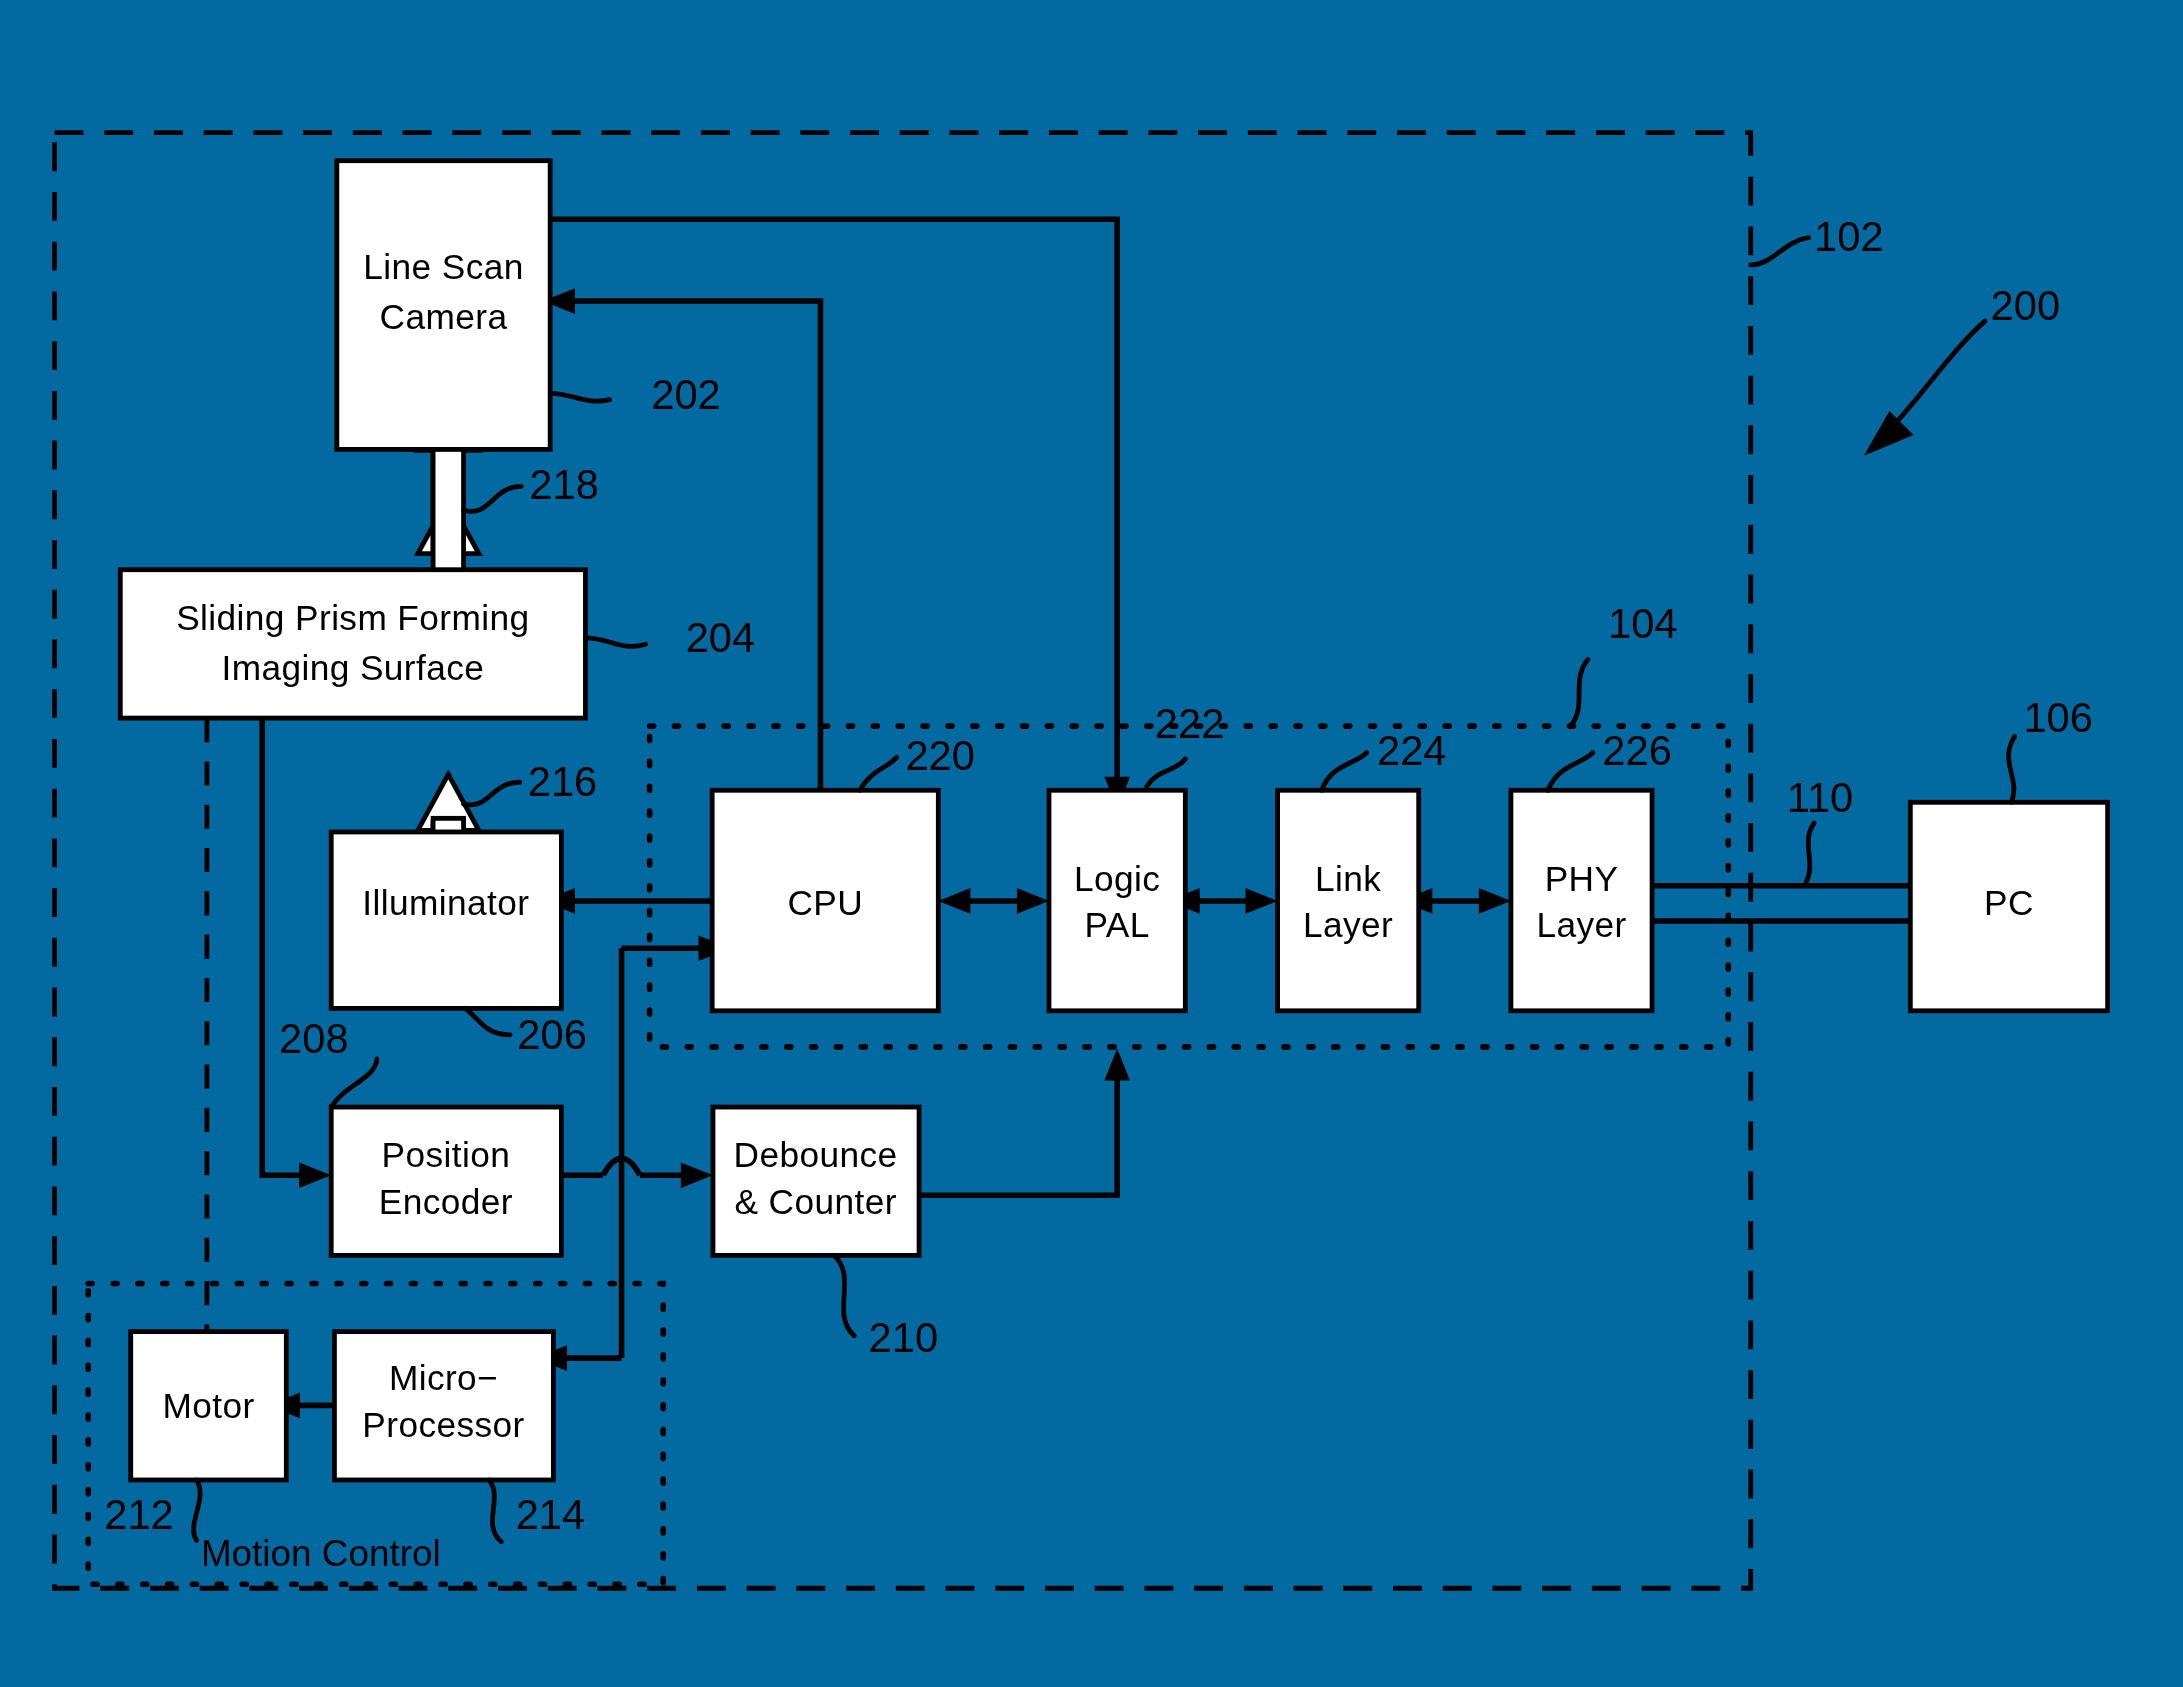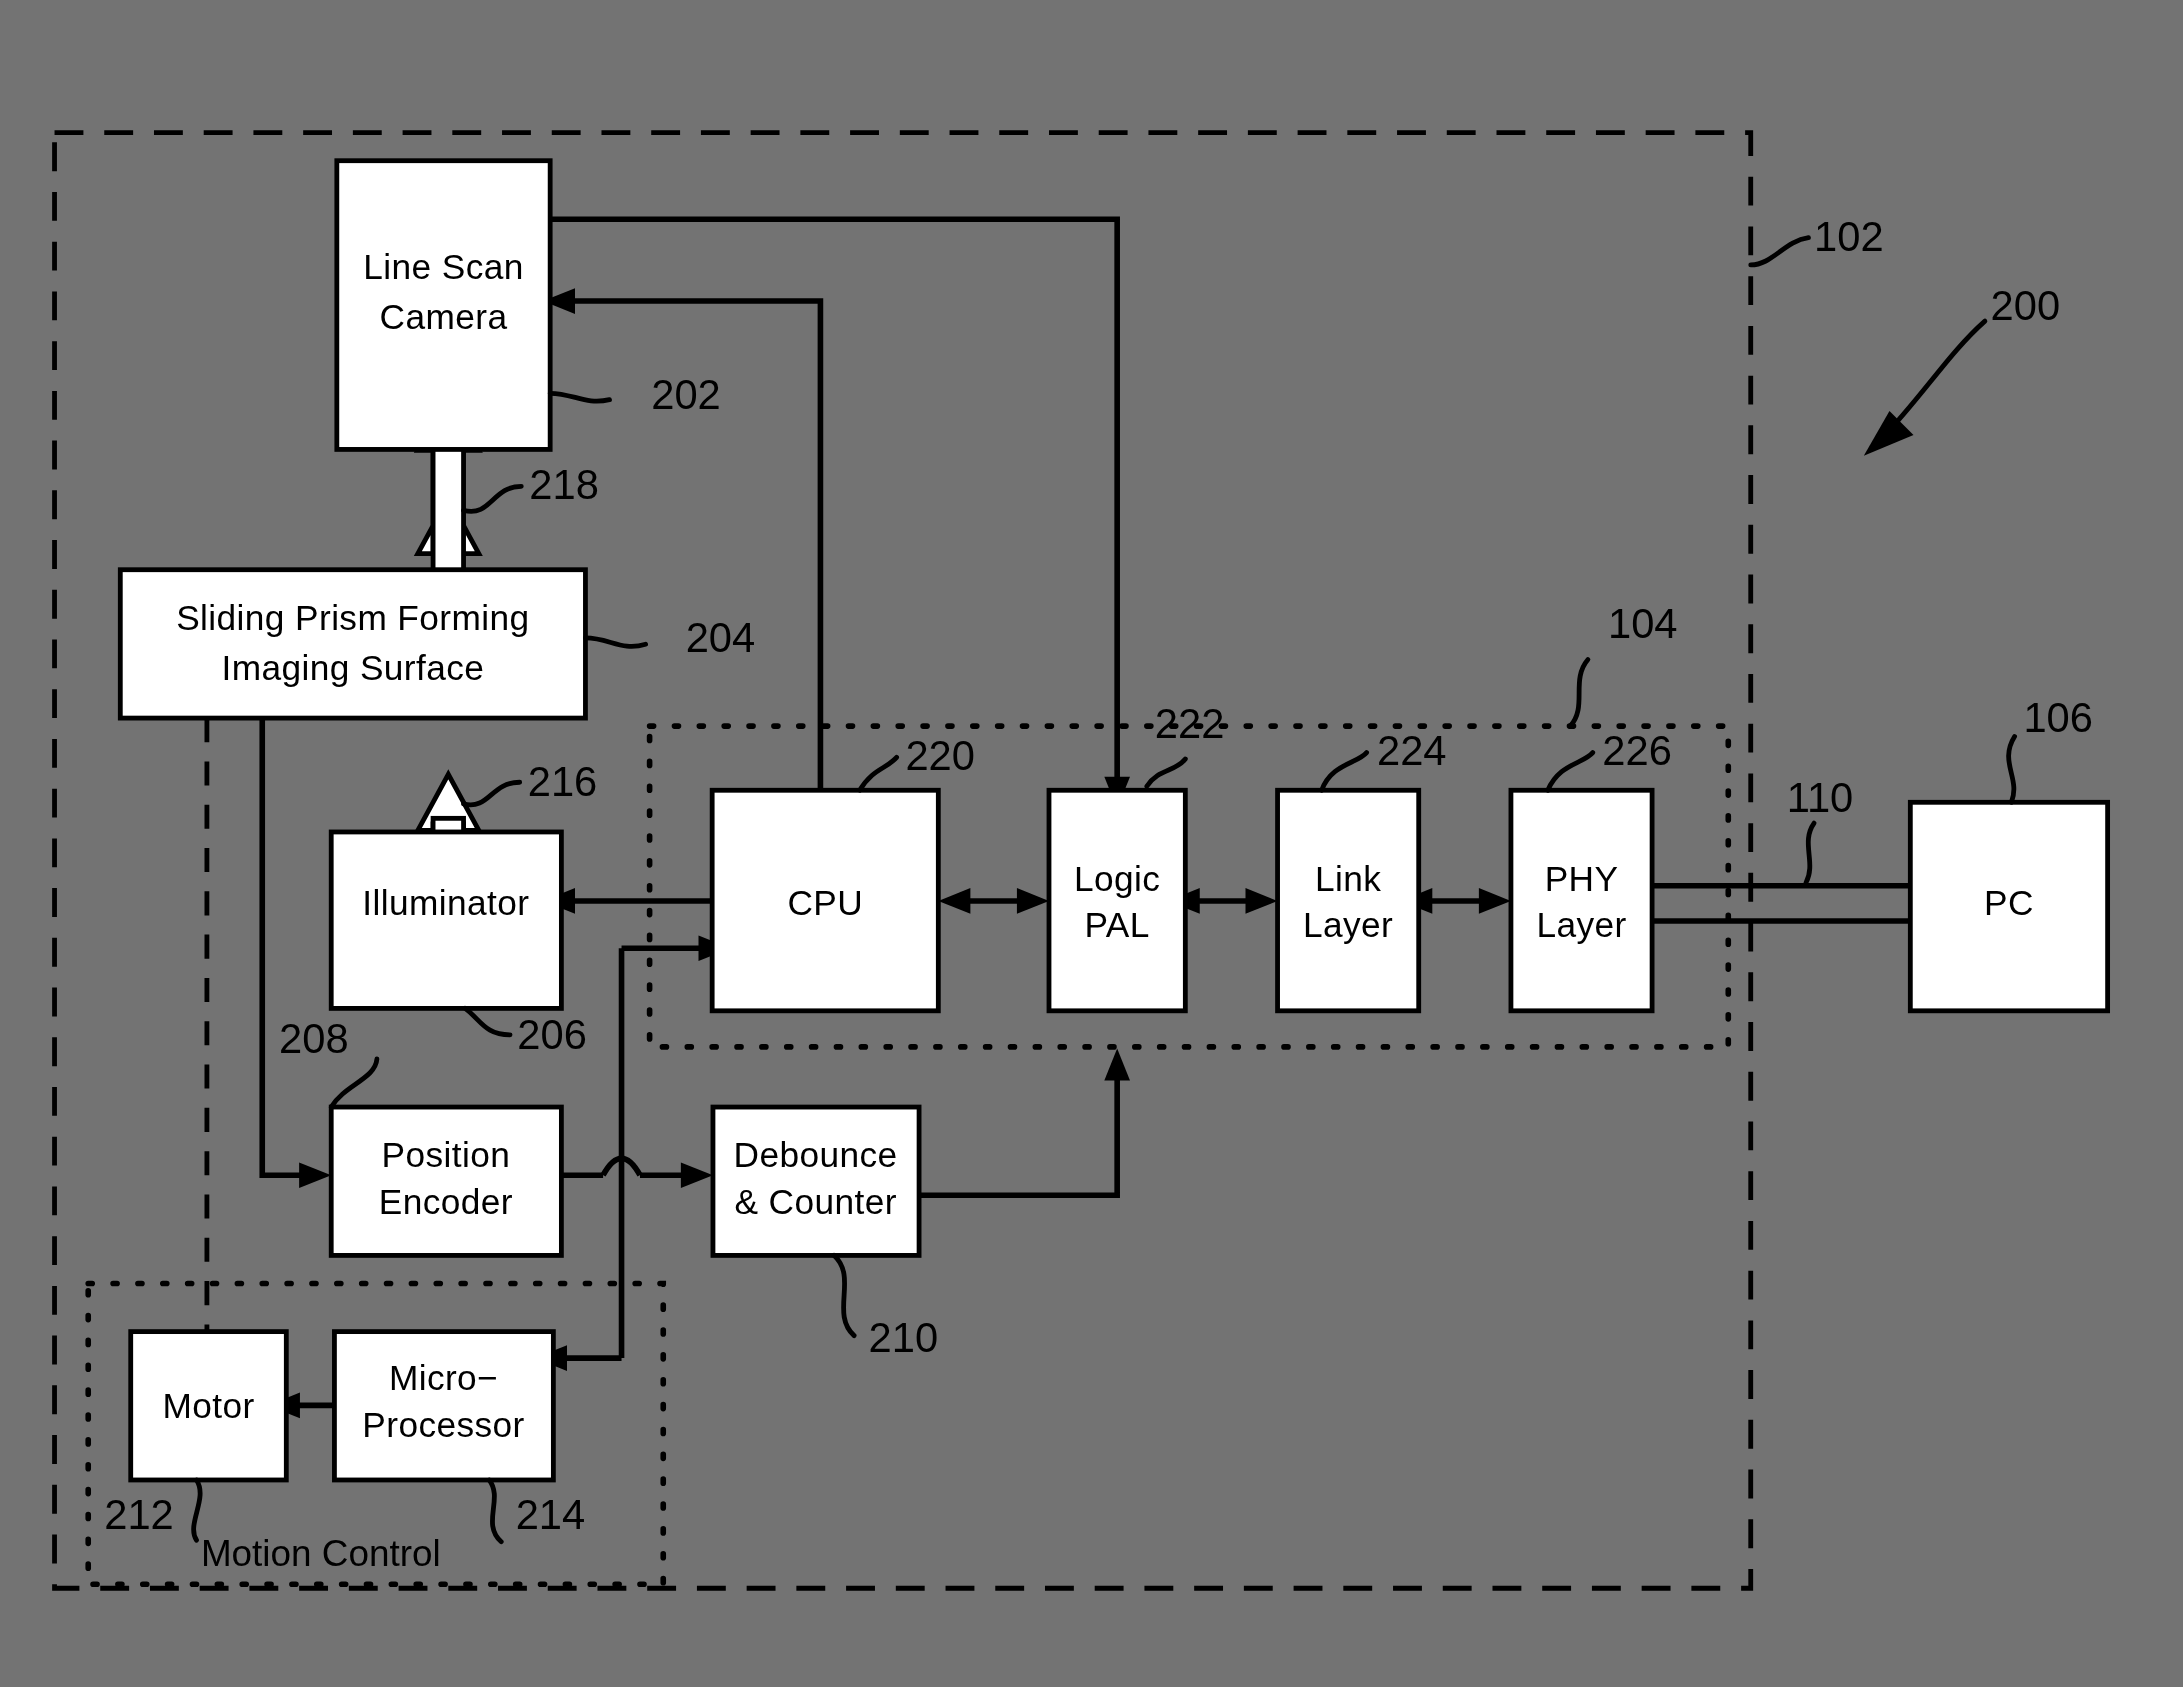--- a/index.html
+++ b/index.html
@@ -1,19 +1,19 @@
 <!DOCTYPE html>
 <html style="font-size:13px"><head>
 <meta charset="utf-8">
 <style>
   html,body{margin:0;padding:0;background:#fff;}
   #root{
     position:relative;
     width:2183px;height:1688px;
-    background:#737373;
+    background:#0369a1;
     font-family:"Liberation Sans", sans-serif;
     overflow:hidden;
   }
   #svg{position:absolute;left:0;top:0;width:2183px;height:1688px;}
   .blk-label{
     font-family:"Liberation Sans", sans-serif;
     font-size:44px;
     fill:#000;
     text-anchor:middle;
     letter-spacing:0.5px;

